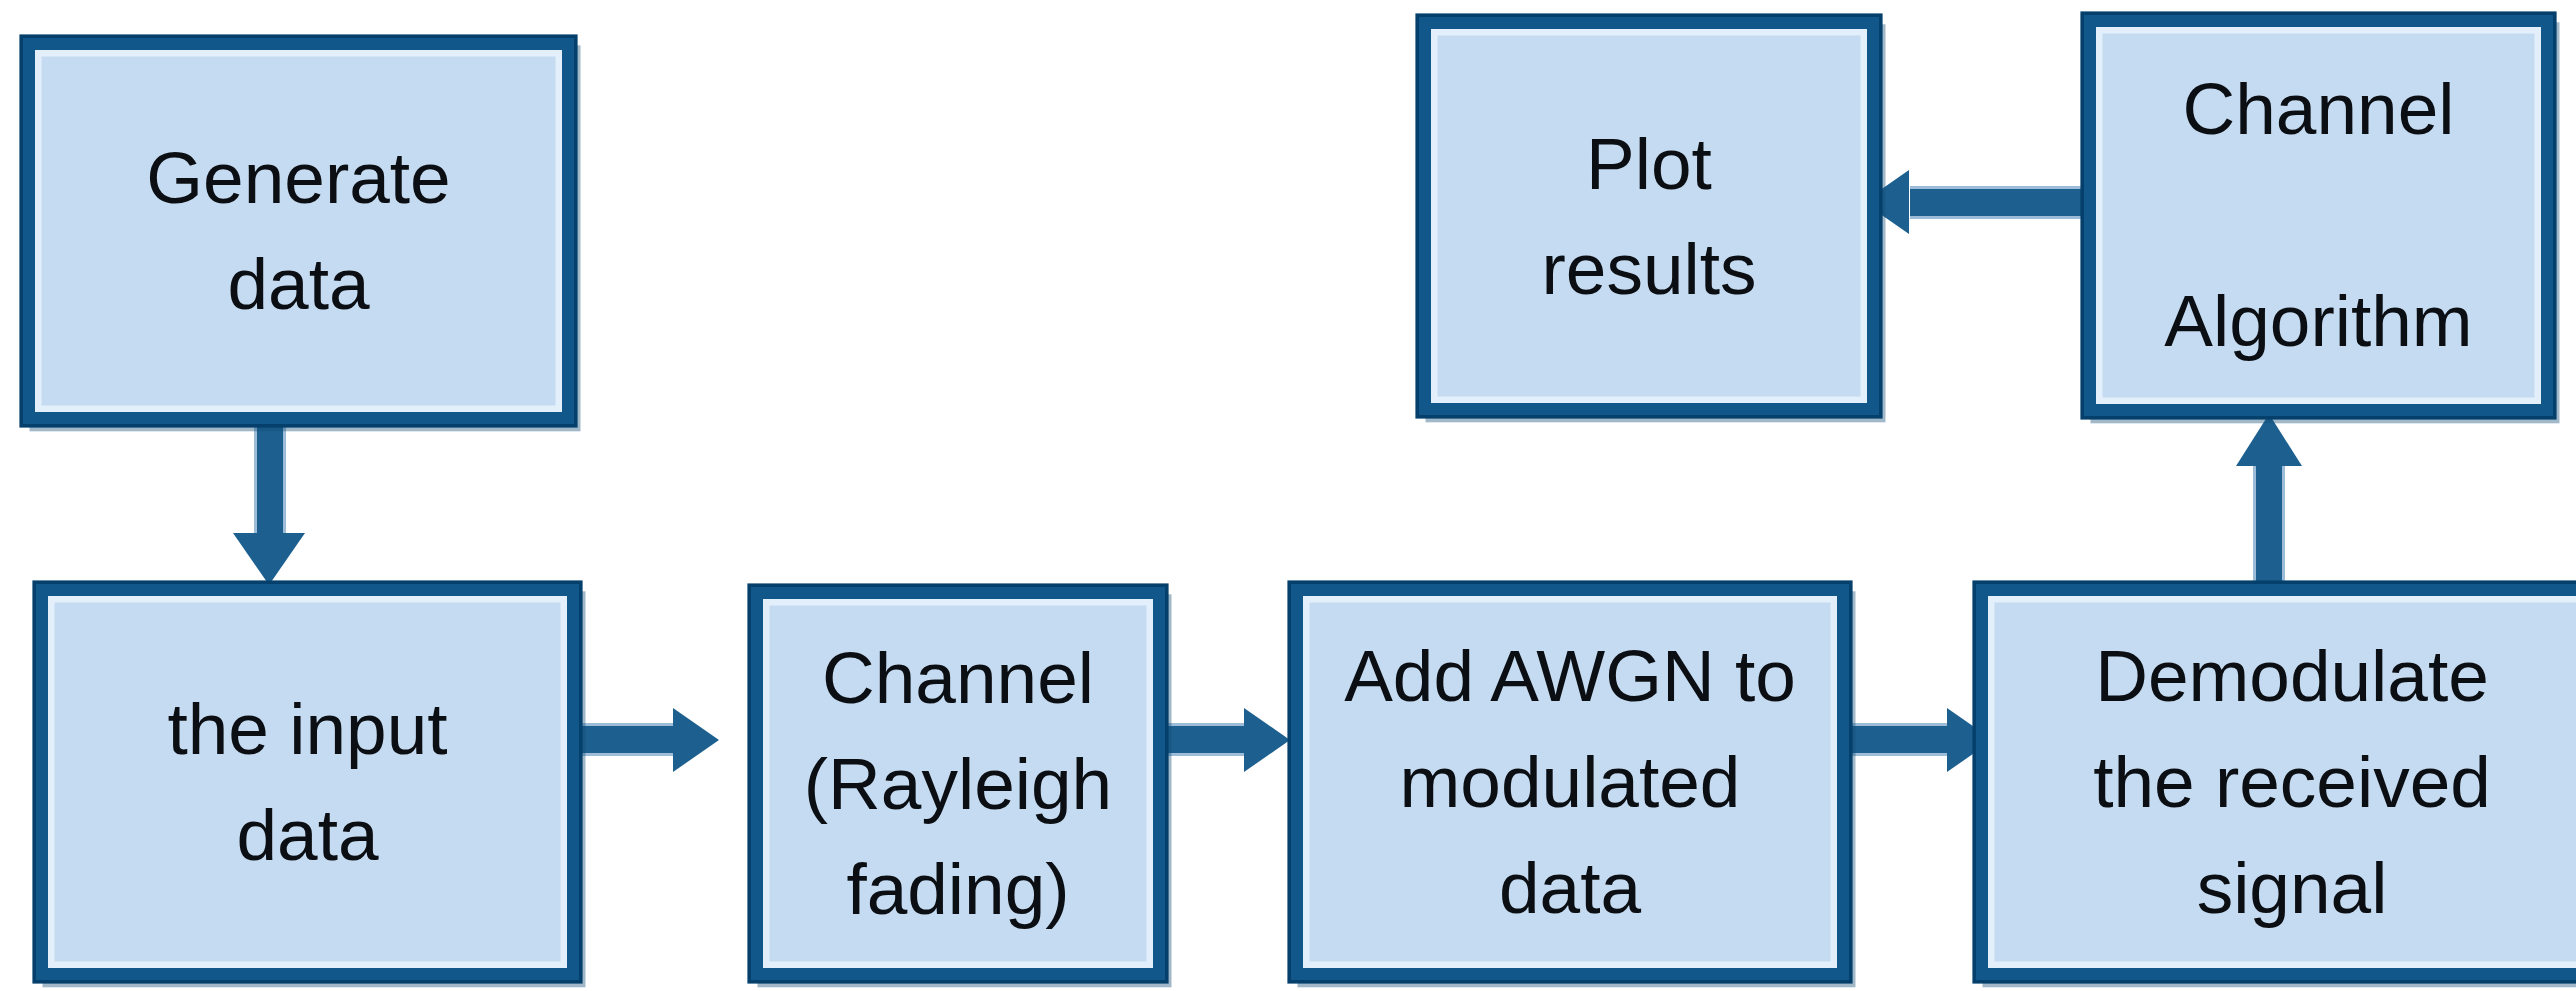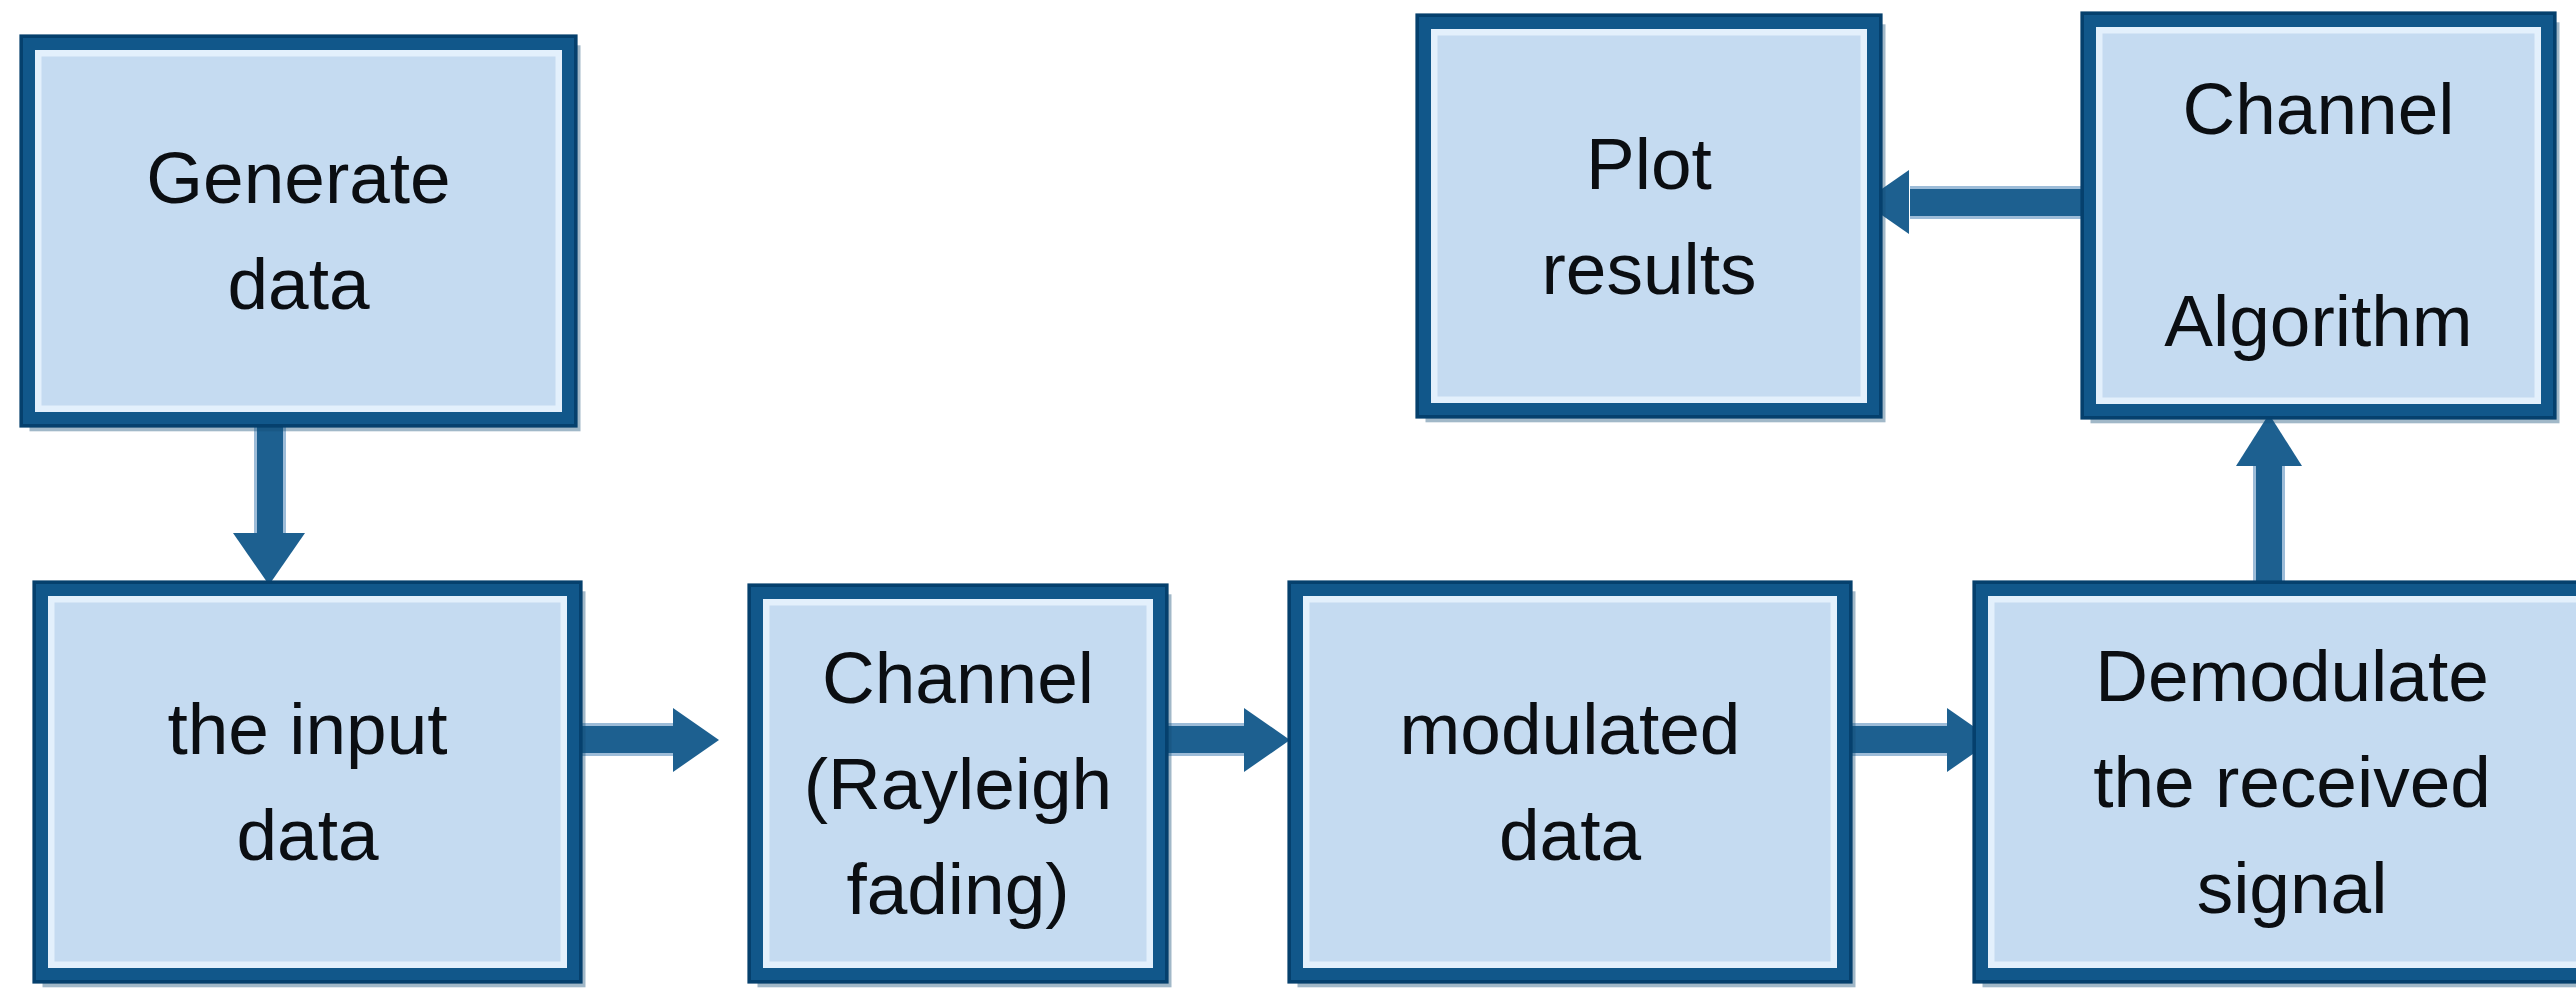--- a/index.html
+++ b/index.html
@@ -113,20 +113,21 @@
     <div class="line">data</div>
   </div>
 
   <div class="box box-channel">
     <div class="line">Channel</div>
     <div class="line">(Rayleigh</div>
     <div class="line">fading)</div>
   </div>
 
   <div class="box box-awgn">
+    <div class="line">Add AWGN to</div>
     <div class="line">modulated</div>
     <div class="line">data</div>
   </div>
 
   <div class="box box-demodulate">
     <div class="line">Demodulate</div>
     <div class="line">the received</div>
     <div class="line">signal</div>
   </div>
 

